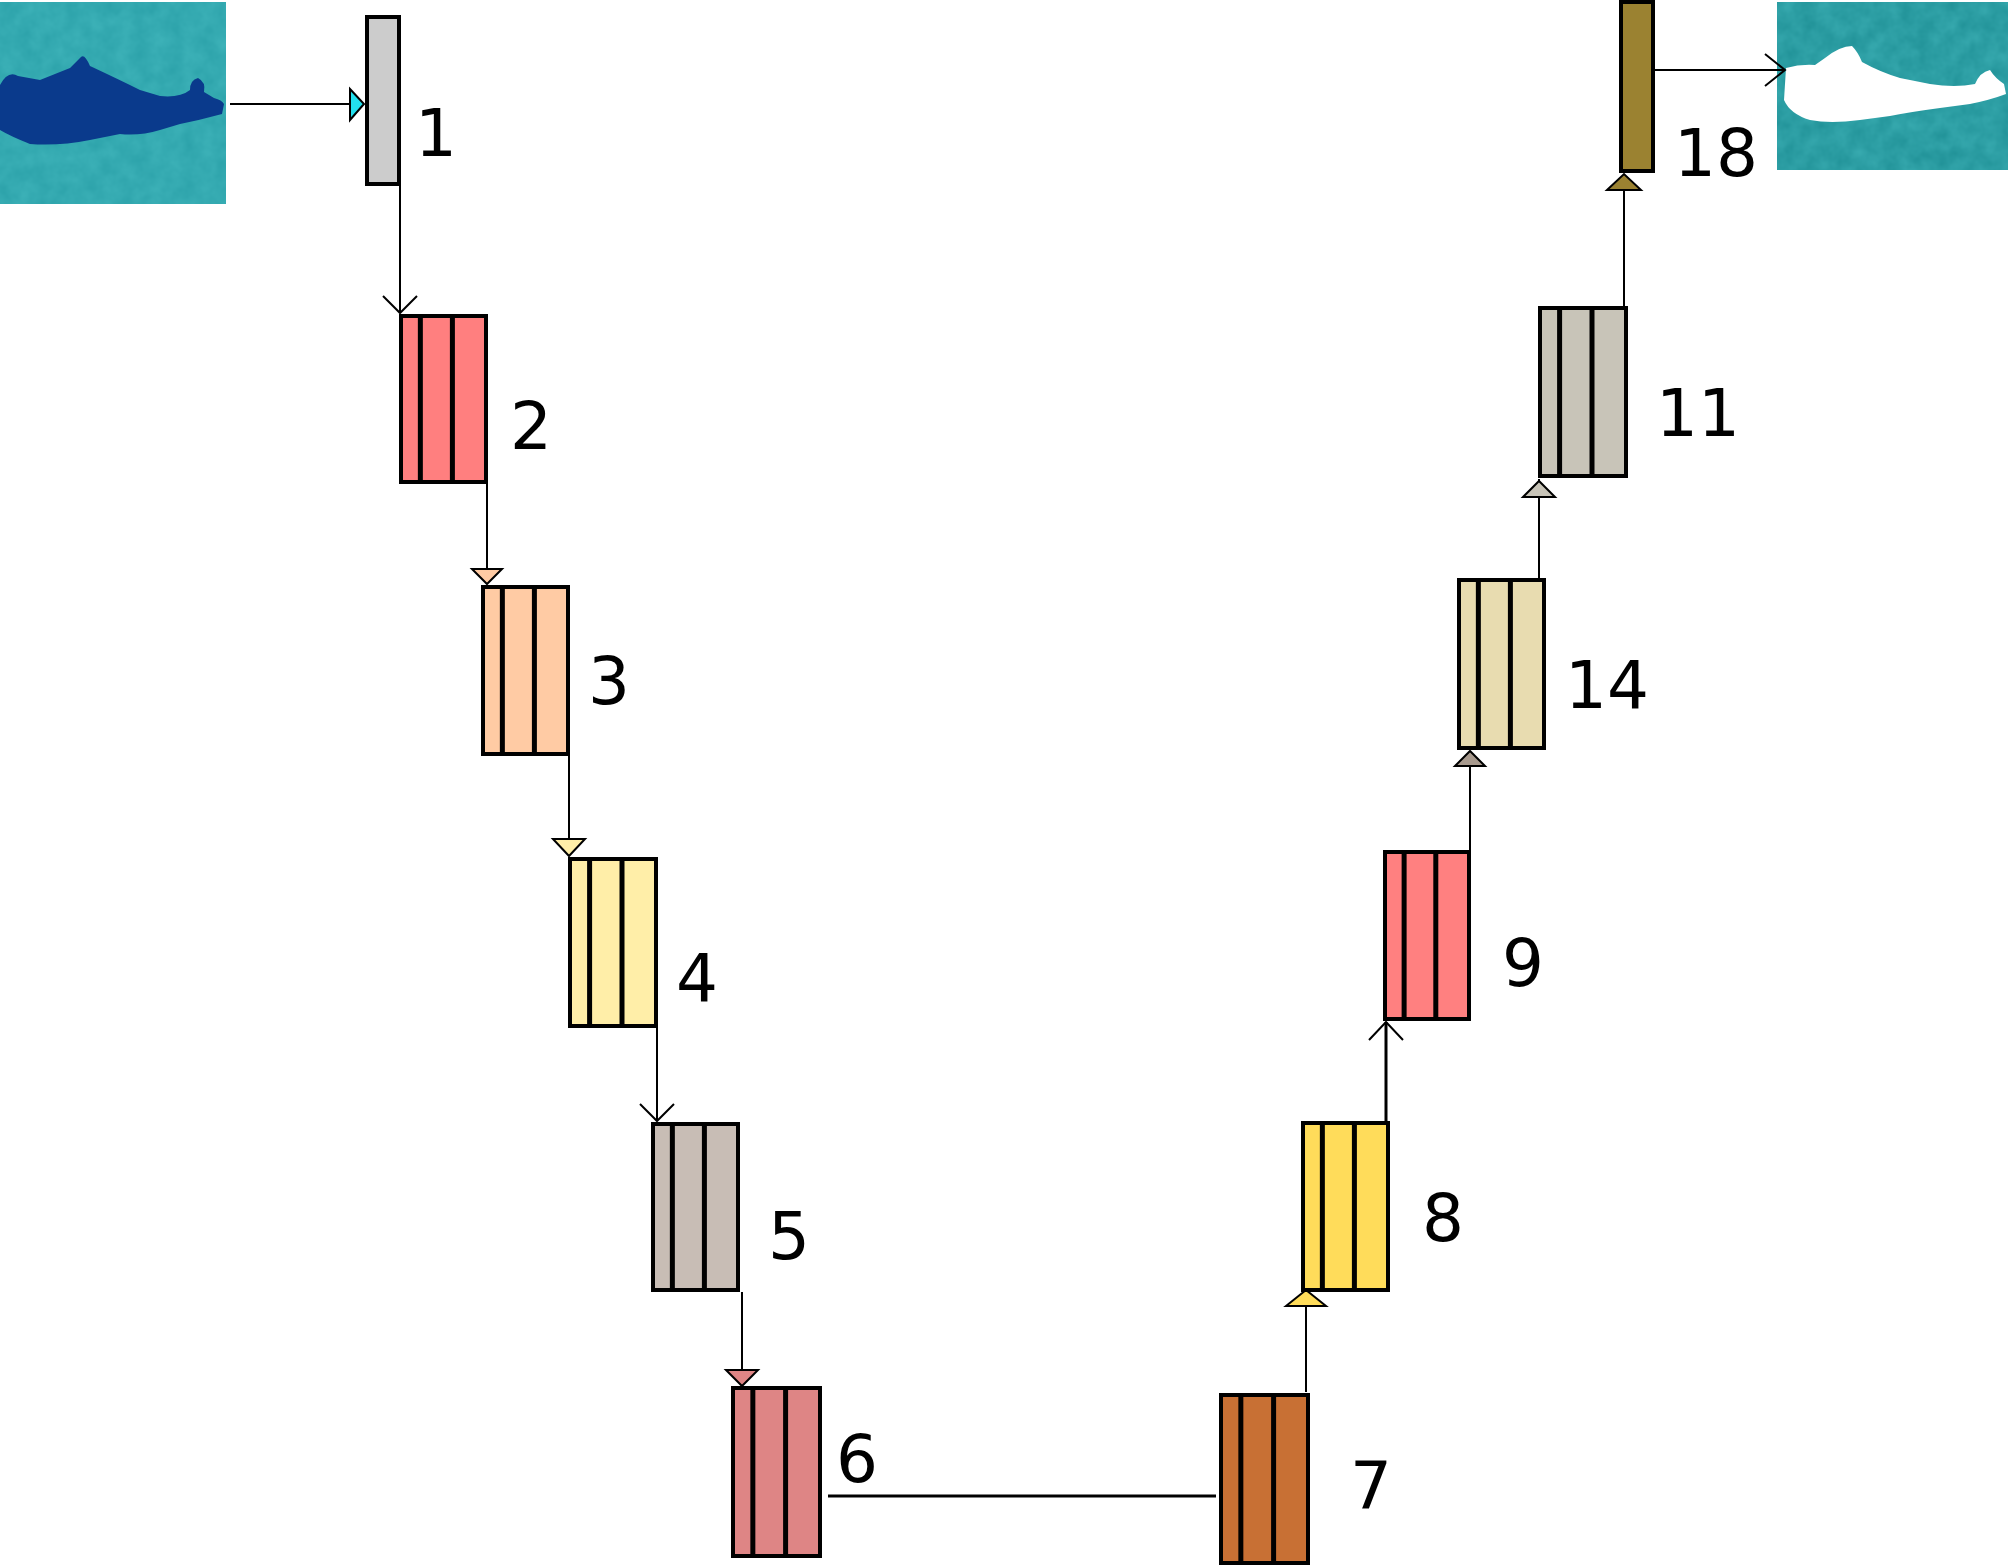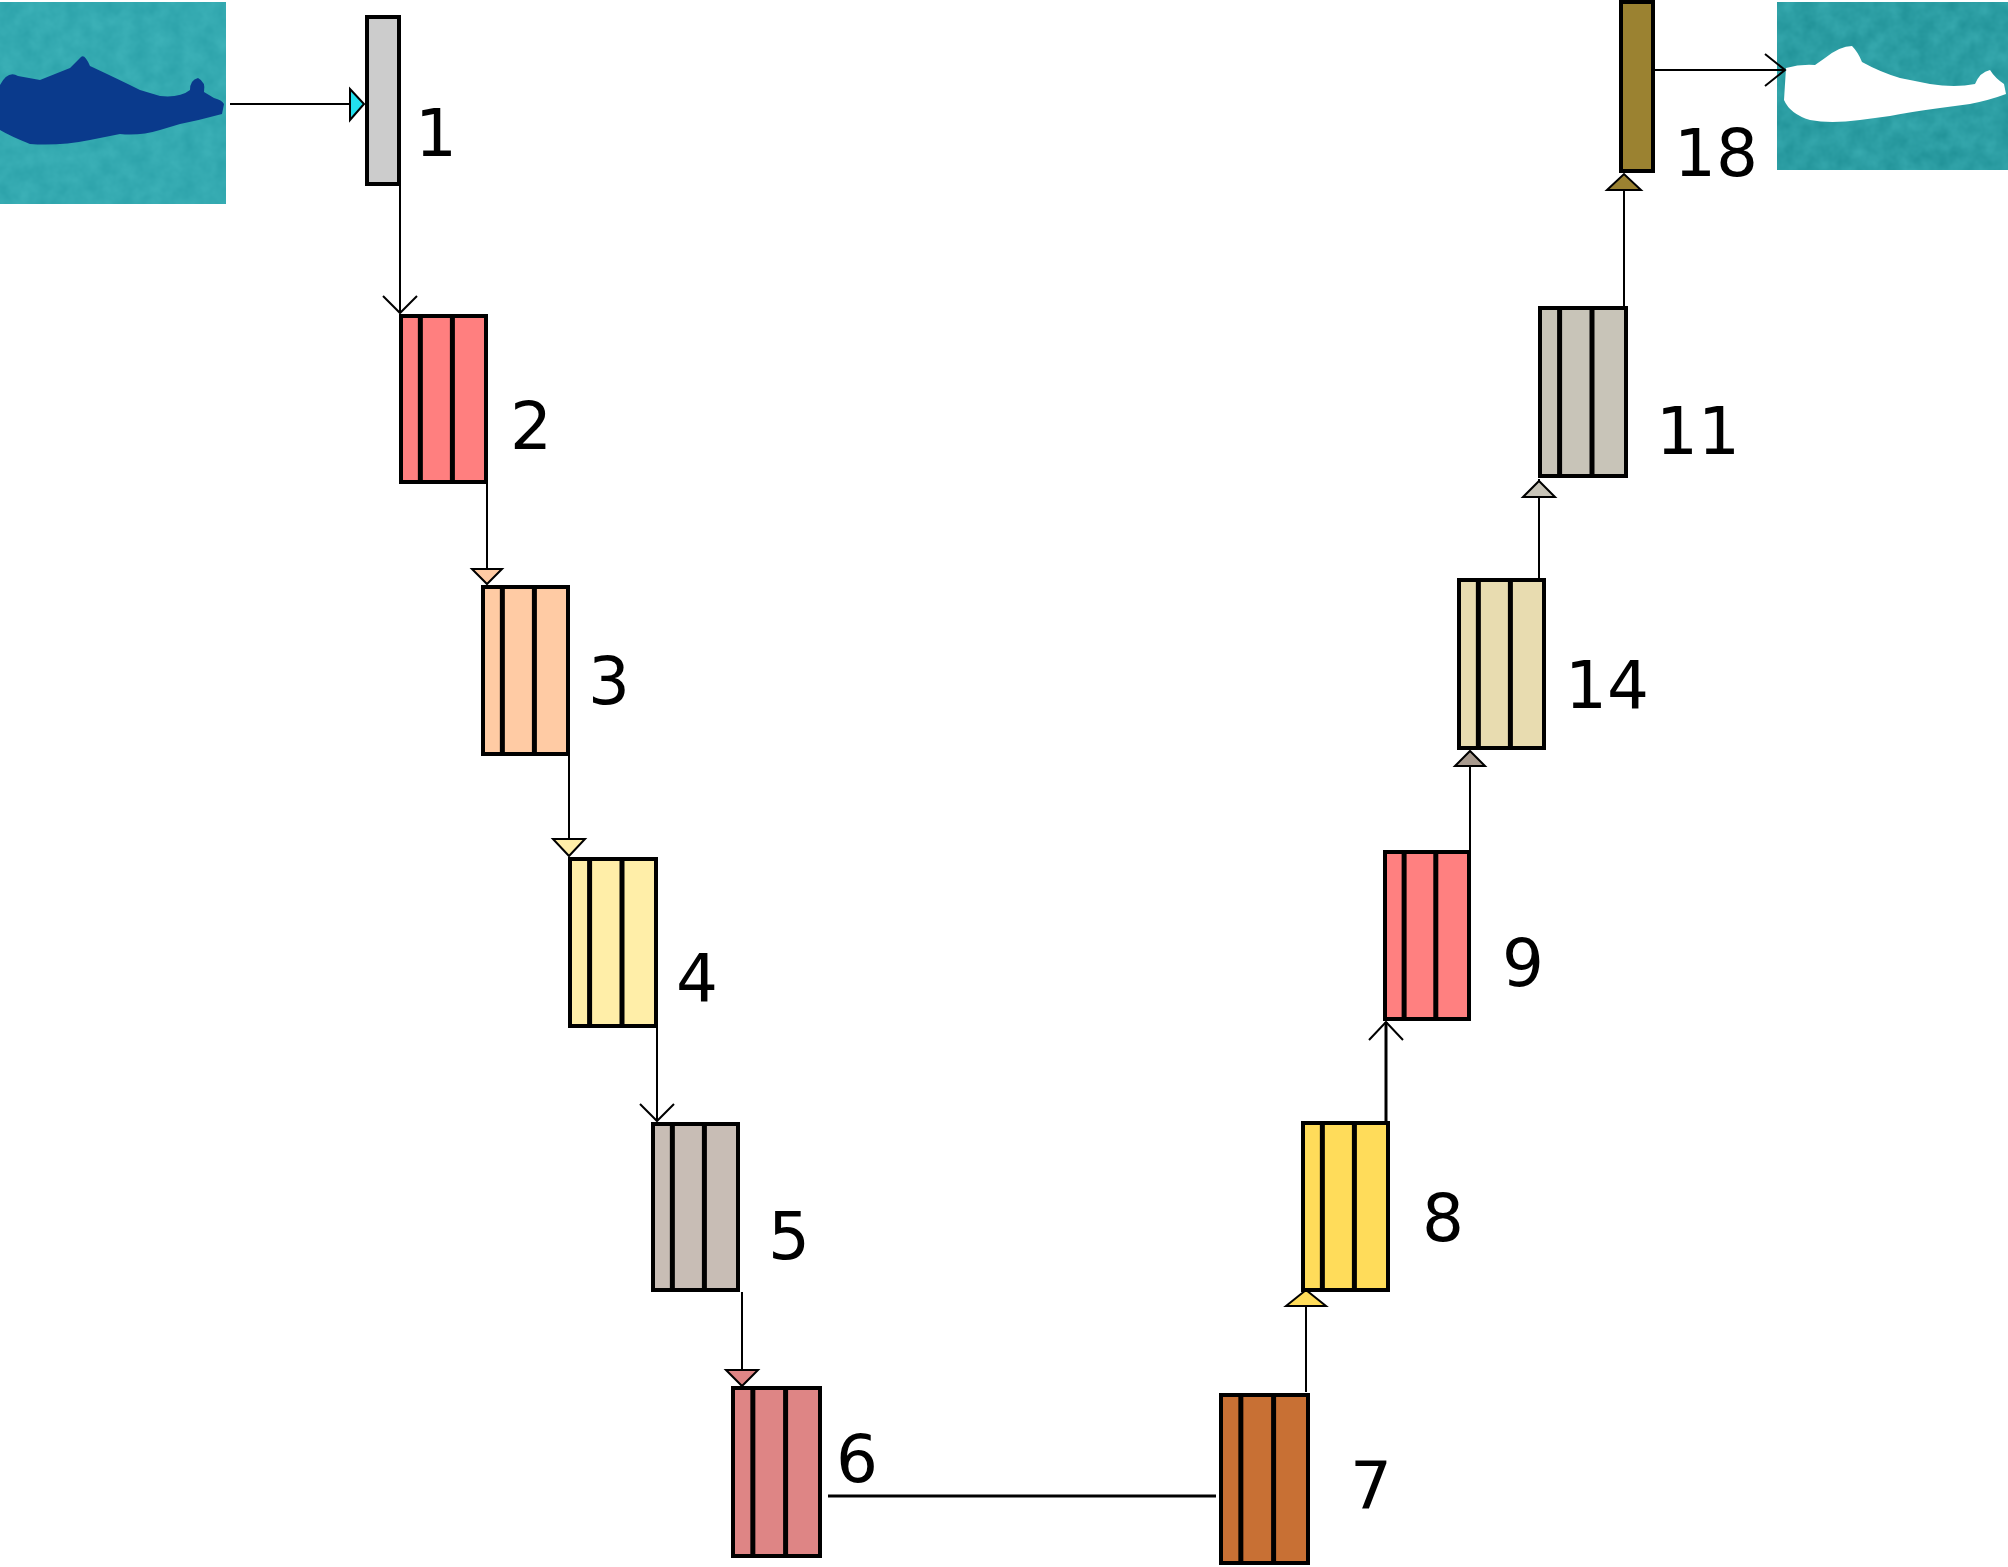--- a/index.html
+++ b/index.html
@@ -150,15 +150,15 @@
     <div class="label" style="left: 415px; top: 101px;">1</div>
     <div class="label" style="left: 510px; top: 394px;">2</div>
     <div class="label" style="left: 588px; top: 649px;">3</div>
     <div class="label" style="left: 676px; top: 946px;">4</div>
     <div class="label" style="left: 768px; top: 1204px;">5</div>
     <div class="label" style="left: 836px; top: 1427px;">6</div>
     <div class="label" style="left: 1350px; top: 1454px;">7</div>
     <div class="label" style="left: 1422px; top: 1186px;">8</div>
     <div class="label" style="left: 1502px; top: 931px;">9</div>
     <div class="label" style="left: 1565px; top: 653px;">14</div>
-    <div class="label" style="left: 1656px; top: 381px; margin-top: 18px;">11</div>
+    <div class="label" style="left: 1656px; top: 381px;">11</div>
     <div class="label" style="left: 1674px; top: 121px;">18</div>
   </div>
 
 </body></html>

